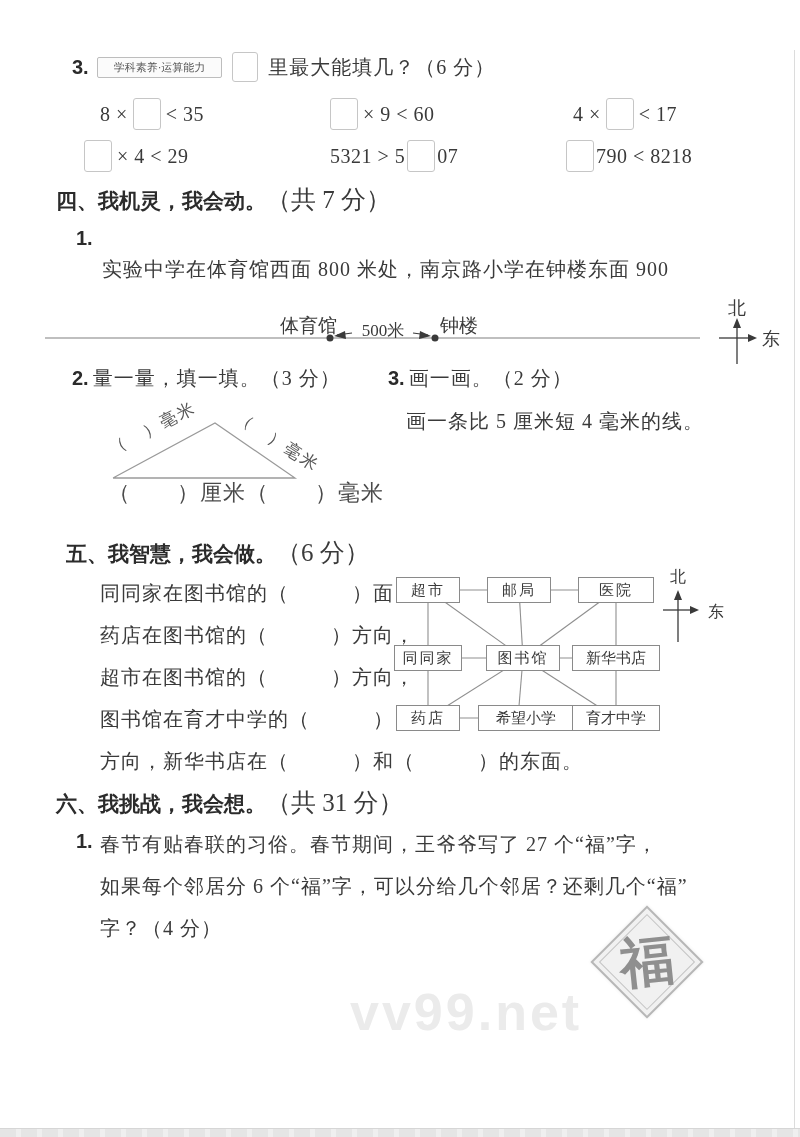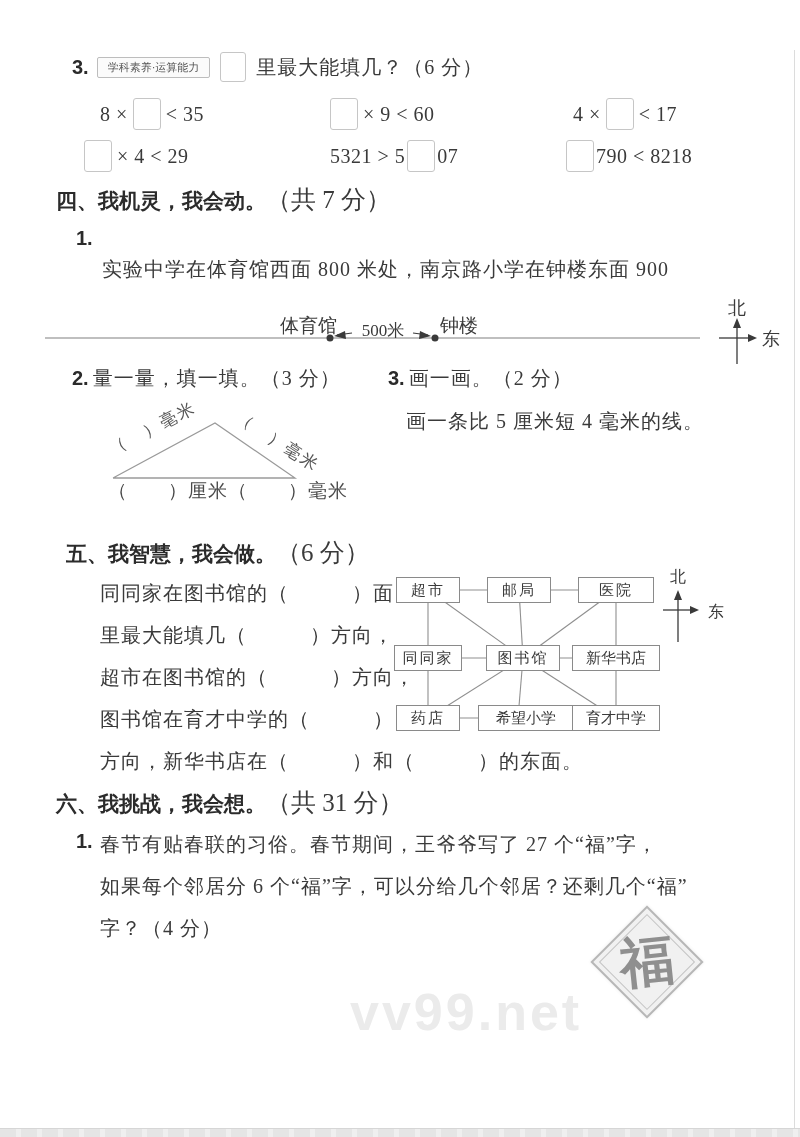--- a/index.html
+++ b/index.html
@@ -11,21 +11,21 @@
     color:#3a3a3a;
   }
   .abs { position:absolute; }
   .hd { font-family:"Liberation Sans","DejaVu Sans",sans-serif; font-weight:700; color:#2b2b2b; font-size:21px; }
   .hd .score { font-family:"Liberation Serif","DejaVu Serif",serif; font-weight:400; color:#3a3a3a; font-size:25px; }
   .num { font-family:"Liberation Sans","DejaVu Sans",sans-serif; font-weight:700; color:#2b2b2b; font-size:20px; }
   .body-text { font-size:20px; color:#3a3a3a; letter-spacing:1px; line-height:30px; }
   .badge {
     display:inline-block; border:1px solid #bdbdbd; border-radius:2px;
     font-family:"Liberation Sans","DejaVu Sans",sans-serif;
-    font-size:11px; color:#555; background:#fbfbfb; padding:2px 10px; letter-spacing:0;
+    font-size:11px; color:#555; background:#fbfbfb; padding:2px 16px; letter-spacing:0;
   }
   .blank-box {
     display:inline-block; width:28px; height:32px; background:#fff;
     border:1px solid #c6c6c6; border-radius:3px; vertical-align:middle; margin:0 5px;
   }
   .blank-box.sm { width:26px; height:30px; }
   .prob { display:flex; align-items:center; font-size:20px; color:#3a3a3a; letter-spacing:0.5px; white-space:nowrap; }
   .slant-label { font-size:17px; color:#555; letter-spacing:2px; white-space:nowrap; transform-origin:left center; }
   .map-box {
     position:absolute; background:#fff; border:1px solid #8a8a8a;
@@ -142,28 +142,28 @@
     <span class="num">3.</span>
     <span class="body-text">画一画。（2 分）</span>
   </div>
   <div class="abs body-text" style="left:406px; top:406px; width:360px;">画一条比 5 厘米短 4 毫米的线。</div>
 
   <svg class="abs" style="left:88px; top:398px;" width="240" height="90">
     <polyline points="25,80 127,25 207,80 25,80" fill="none" stroke="#9a9a9a" stroke-width="1.3"></polyline>
   </svg>
   <div class="abs slant-label" style="left:110px; top:438px; transform:rotate(-27deg);">（　）毫米</div>
   <div class="abs slant-label" style="left:238px; top:404px; transform:rotate(33deg);">（　）毫米</div>
-  <div class="abs" style="left:108px; top:478px; font-size:19px; color:#4a4a4a; letter-spacing:1px;">（　　）厘米（　　）毫米</div>
+  <div class="abs" style="left:108px; top:478px; font-size:22px; color:#4a4a4a; letter-spacing:1px;">（　　）厘米（　　）毫米</div>
 
   <div class="abs hd" style="left:66px; top:536px;">
     <span>五、我智慧，我会做。</span><span class="score">（6 分）</span>
   </div>
 
   <div class="abs body-text" style="left:100px; top:578px;">同同家在图书馆的（　　　）面，</div>
-  <div class="abs body-text" style="left:100px; top:620px;">里最大能填几（　　　）方向，</div>
+  <div class="abs body-text" style="left:100px; top:620px;">药店在图书馆的（　　　）方向，</div>
   <div class="abs body-text" style="left:100px; top:662px;">超市在图书馆的（　　　）方向，</div>
   <div class="abs body-text" style="left:100px; top:704px;">图书馆在育才中学的（　　　）</div>
   <div class="abs body-text" style="left:100px; top:746px; width:620px;">方向，新华书店在（　　　）和（　　　）的东面。</div>
 
   <div class="abs" style="left:392px; top:574px; width:272px; height:160px;">
     <svg width="272" height="160" style="position:absolute; left:0; top:0;">
       <g stroke="#8f8f8f" stroke-width="1.1">
         <line x1="36" y1="16" x2="224" y2="16"></line>
         <line x1="36" y1="84" x2="224" y2="84"></line>
         <line x1="36" y1="144" x2="224" y2="144"></line>

